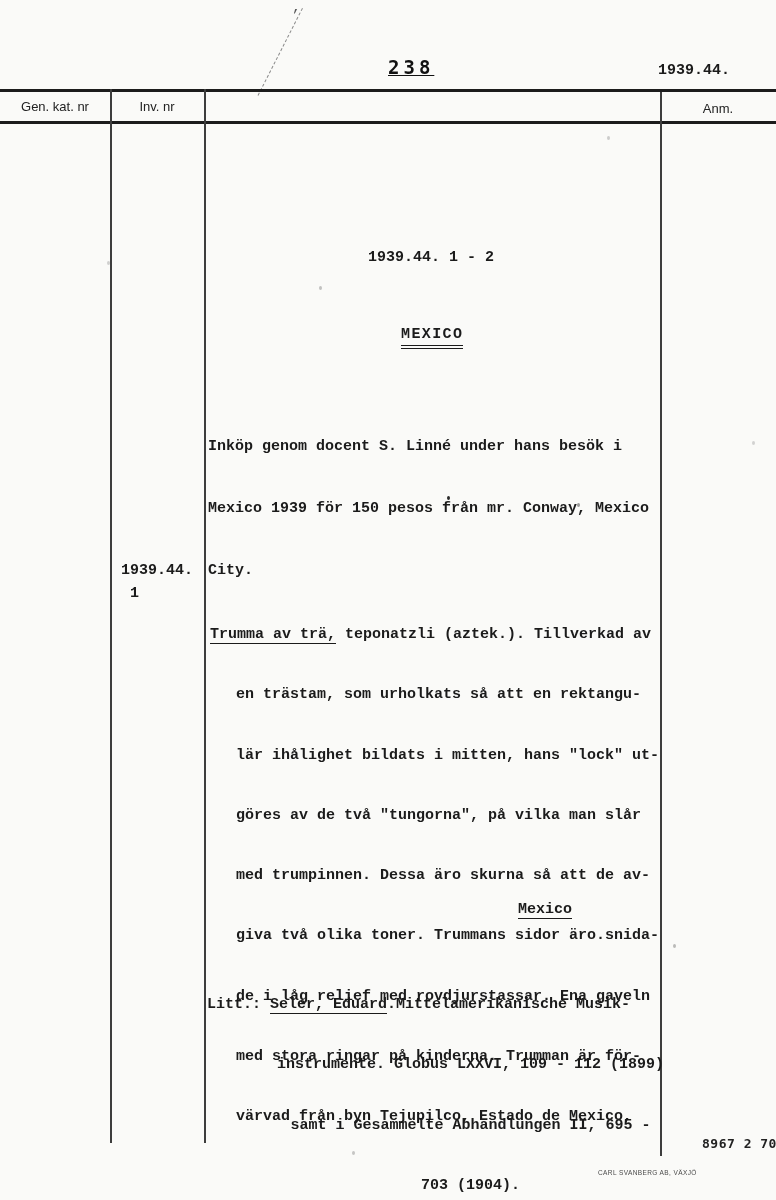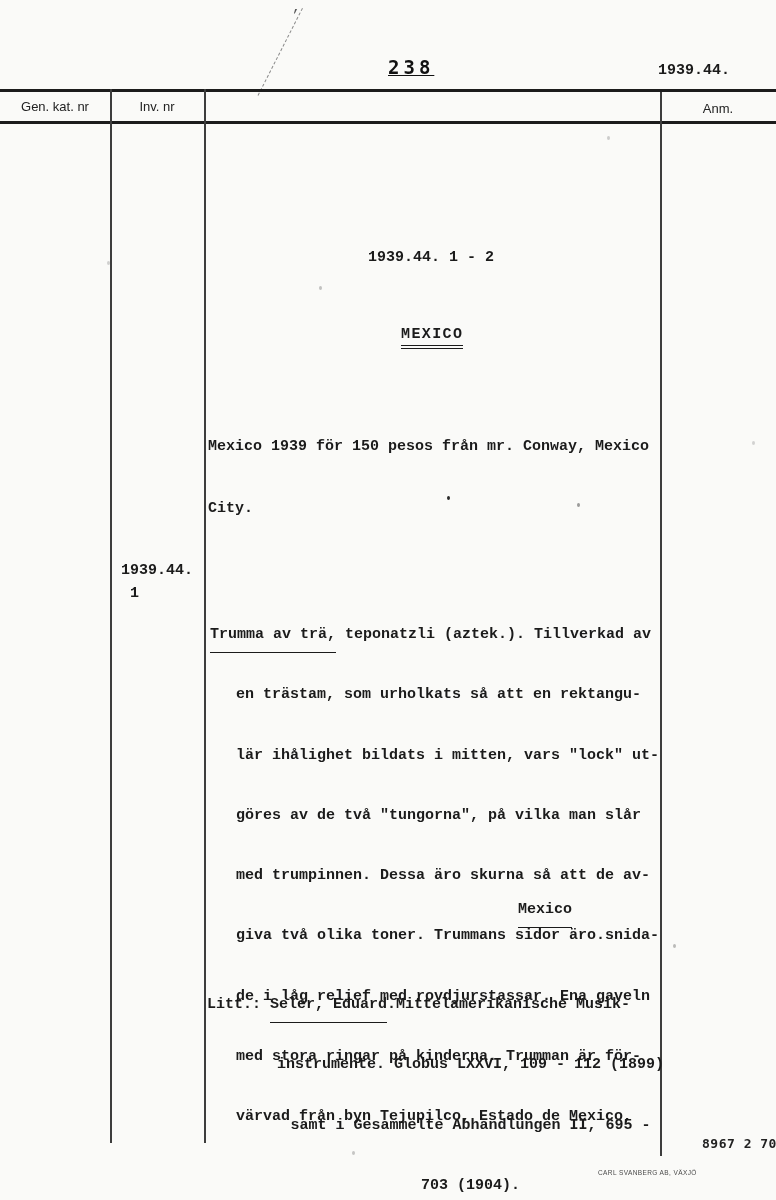--- a/index.html
+++ b/index.html
@@ -19,21 +19,21 @@
     font-size:15px;
     font-weight:600;
     letter-spacing:0px;
     color:#1b1b1b;
     white-space:pre;
   }
   .line{height:26.3px;white-space:pre;}
   .intro .line{height:28px;}
   .indent{padding-left:26px;}
   .litt-cont{padding-left:70px;text-align:center;}
-  .ul{border-bottom:1.6px solid #1b1b1b;padding-bottom:9px;}
+  .ul{border-bottom:1.6px solid #1b1b1b;padding-bottom:0;}
   .dul{border-bottom:4px double #1b1b1b;padding-bottom:2px;letter-spacing:1.4px;}
   
   .rule{position:absolute;left:0;width:776px;height:3px;background:#1c1c1c;}
   .vline{position:absolute;width:2px;background:#3d3d3d;}
   .collabel{
     position:absolute;
     font-family:"Liberation Sans","DejaVu Sans",sans-serif;
     font-size:13px;color:#222;text-align:center;
   }
   .pagenum{
@@ -86,31 +86,32 @@
   <div class="vline" style="left:660px;top:92px;height:1064px;"></div>
 
   <div class="collabel" style="left:0;width:110px;top:99px;">Gen. kat. nr</div>
   <div class="collabel" style="left:110px;width:94px;top:99px;">Inv. nr</div>
   <div class="collabel" style="left:660px;width:116px;top:101px;">Anm.</div>
 
   <div class="tw" style="left:368px;top:249px;">1939.44. 1 - 2</div>
   <div class="tw" style="left:401px;top:326px;"><span class="dul">MEXICO</span></div>
 
   <div class="tw intro" style="left:208px;top:404px;">
+    <div class="line">Inköp genom docent S. Linné under hans besök i</div>
     <div class="line">Mexico 1939 för 150 pesos från mr. Conway, Mexico</div>
     <div class="line">City.</div>
   </div>
 
   <div class="tw" style="left:121px;top:562px;">1939.44.</div>
   <div class="tw" style="left:130px;top:585px;">1</div>
 
   <div class="tw" style="left:210px;top:592px;">
     <div class="line"><span class="ul">Trumma av trä,</span><span> teponatzli (aztek.). Tillverkad av</span></div>
     <div class="line indent">en trästam, som urholkats så att en rektangu-</div>
-    <div class="line indent">lär ihålighet bildats i mitten, vars "lock" ut-</div>
+    <div class="line indent">lär ihålighet bildats i mitten, hans "lock" ut-</div>
     <div class="line indent">göres av de två "tungorna", på vilka man slår</div>
     <div class="line indent">med trumpinnen. Dessa äro skurna så att de av-</div>
     <div class="line indent">giva två olika toner. Trummans sidor äro.snida-</div>
     <div class="line indent">de i låg relief med rovdjurstassar. Ena gaveln</div>
     <div class="line indent">med stora ringar på kinderna. Trumman är för-</div>
     <div class="line indent">värvad från byn Tejupilco, Estado de Mexico,</div>
     
     
   </div>
 

